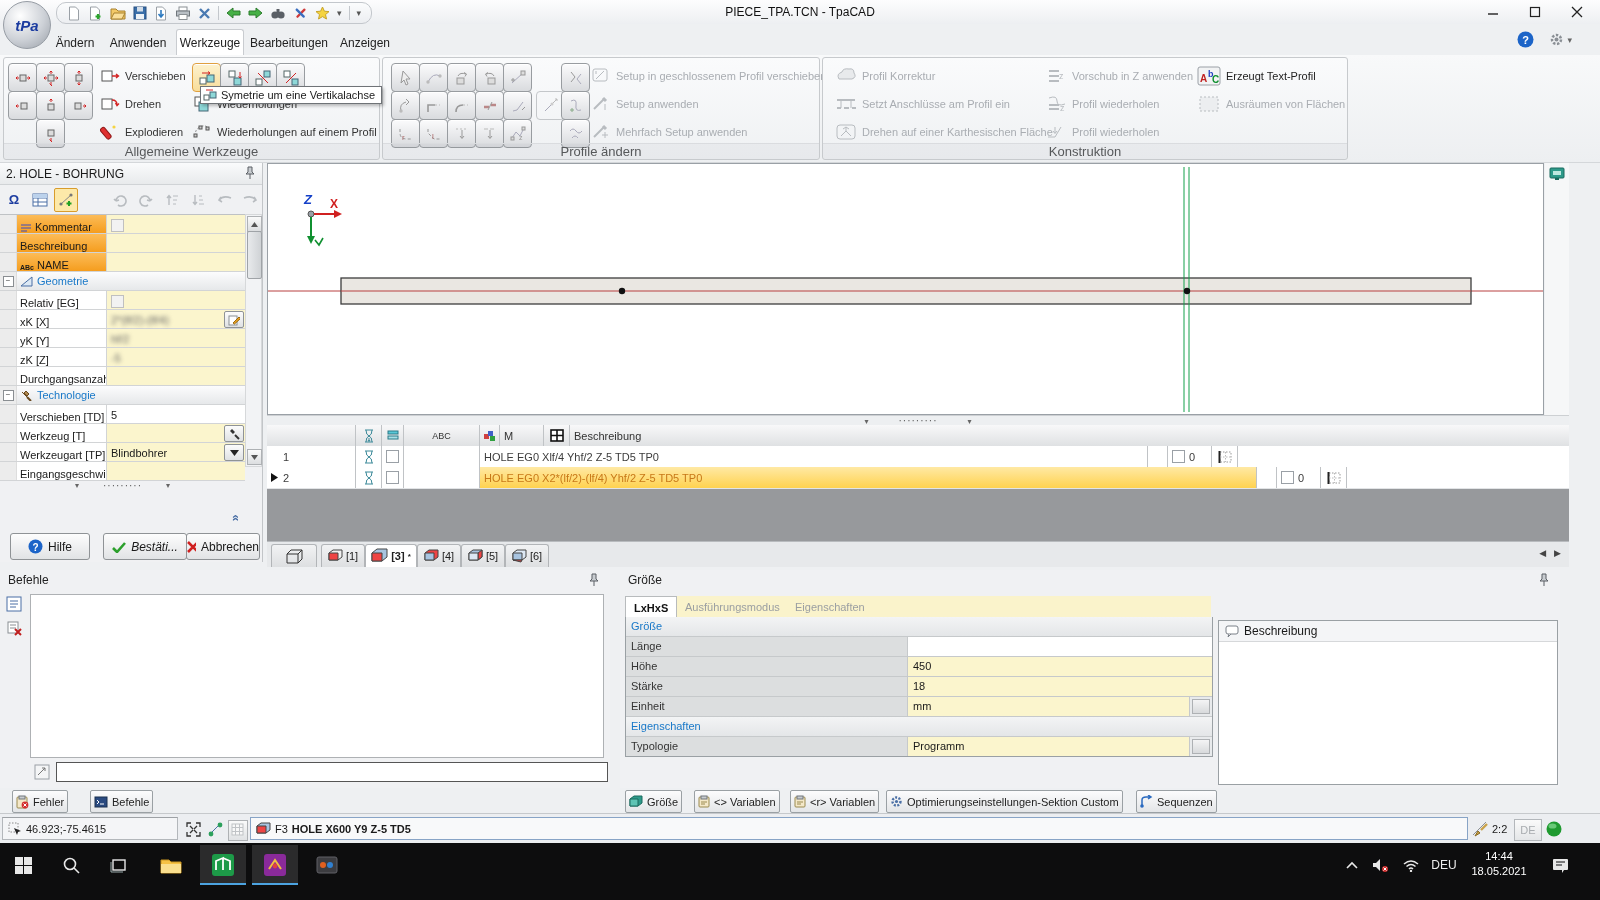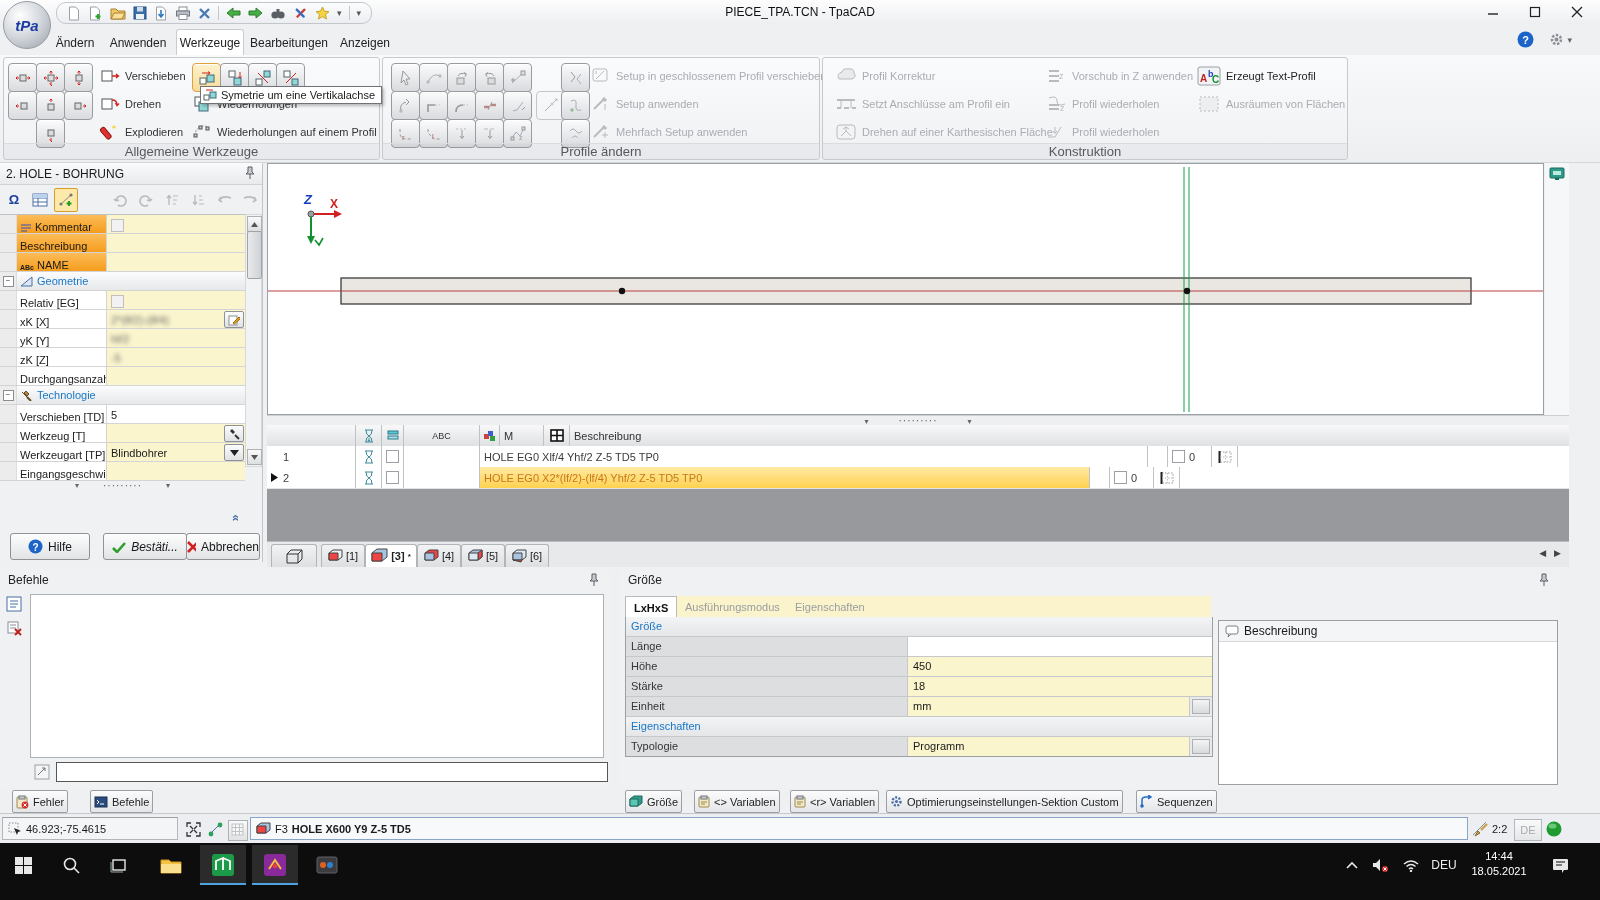--- a/index.html
+++ b/index.html
@@ -976,21 +976,21 @@
         </div>
       <div class="tc" style="width:26px;justify-content:center;">
           <svg width="12" height="14">
             <path d="M2 1h8M2 13h8M3 1q0 5 3 6t3 6M9 1q0 5-3 6T3 13" fill="none" stroke="#3c8a9a"></path>
           </svg>
         </div>
       <div class="tc" style="width:22px;justify-content:center;">
           <div class="cb"></div>
         </div>
       <div class="tc" style="width:76px;"></div>
-      <div class="tc selcell" style="width:610px;">
+      <div class="tc selcell" style="width:777px;">
           <span>HOLE EG0 X2*(lf/2)-(lf/4) Yhf/2 Z-5 TD5 TP0</span>
         </div>
       <div class="tc" style="width:20px;"></div>
       <div class="tc" style="width:44px;gap:4px;">
           <div class="cb"></div>
           <span>0</span>
         </div>
       <div class="tc" style="width:26px;justify-content:center;">
           <svg width="14" height="13">
             <rect x="2" y="2" width="11" height="10" fill="#fff" stroke="#999" stroke-dasharray="1.5 1.5"></rect>

